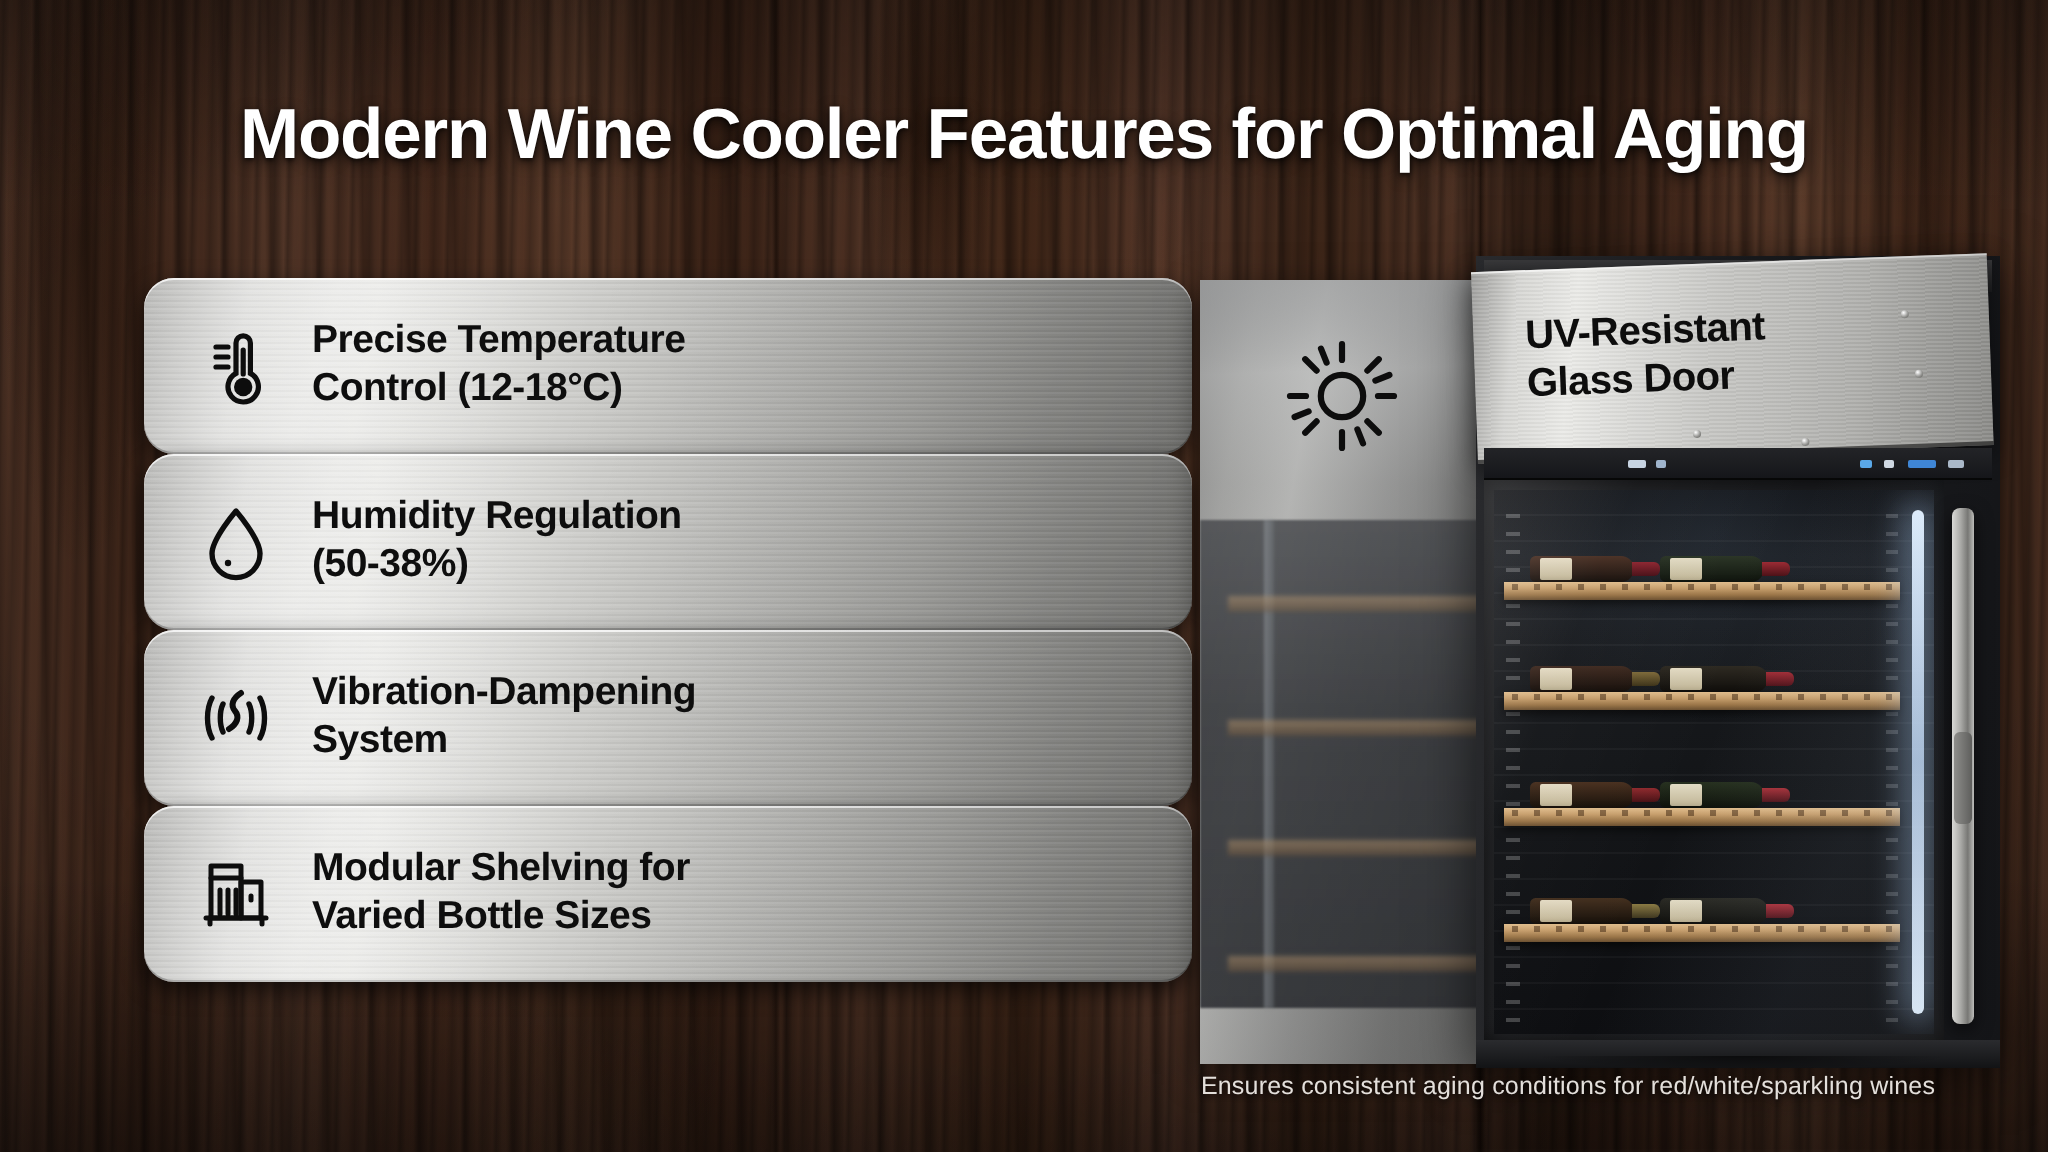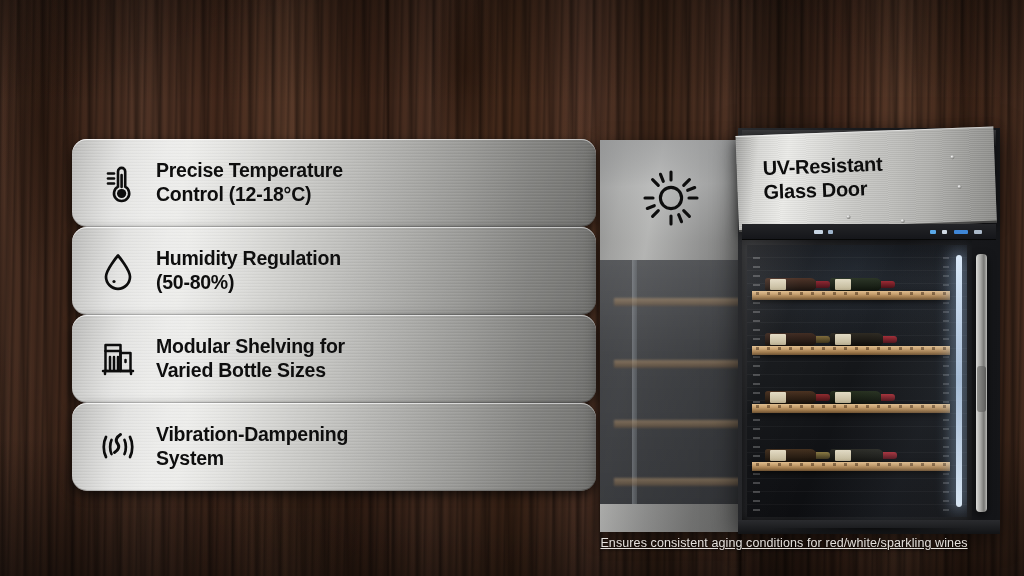--- a/index.html
+++ b/index.html
@@ -296,35 +296,35 @@
 
   
   #caption {
     position:absolute; left:600px; top:536px; width:368px;
     text-align:center;
     color:#f0ece8;
     font-size:12.5px;
     letter-spacing:0.1px;
     text-shadow:0 1px 3px rgba(0,0,0,0.85);
     opacity:0.94;
-    text-decoration:underline;
   }
 </style>
 </head>
 <body>
 
 <div id="stage">
 
   <div class="wood-base"></div>
   <div class="wood-grain"></div>
   <div class="wood-knots"></div>
   <div class="wood-seam2"></div>
   <div class="wood-seam"></div>
   <div class="wood-vig"></div>
 
+  <div id="title">Modern Wine Cooler Features for Optimal Aging</div>
 
   <div id="cards">
 
     <div class="card">
       <div class="card-icon">
         <svg width="42" height="42" viewBox="0 0 42 42">
           <g fill="none" stroke="#0d0d0d" stroke-width="2.6" stroke-linecap="round">
             <path d="M25 9.5a3.6 3.6 0 0 1 7.2 0v15.2a7.6 7.6 0 1 1-7.2 0z" transform="translate(-4,0)"></path>
             <line x1="24.6" y1="13" x2="24.6" y2="25"></line>
             <line x1="11" y1="11.5" x2="17" y2="11.5"></line>
@@ -339,21 +339,37 @@
     </div>
 
     <div class="card">
       <div class="card-icon">
         <svg width="42" height="42" viewBox="0 0 42 42">
           <path d="M21 5.5C21 5.5 9 19.5 9 26.8a12 12 0 0 0 24 0C33 19.5 21 5.5 21 5.5z" fill="none" stroke="#0d0d0d" stroke-width="2.7" stroke-linejoin="round"></path>
           <circle cx="17" cy="31.5" r="1.6" fill="#0d0d0d"></circle>
         </svg>
       </div>
       <div class="card-text">Humidity Regulation
-(50-80%)</div>
+(50-38%)</div>
+    </div>
+
+    <div class="card">
+      <div class="card-icon">
+        <svg width="42" height="42" viewBox="0 0 42 42">
+          <g fill="none" stroke="#0d0d0d" stroke-width="2.7" stroke-linecap="round">
+            <path d="M9 11c-3 5.5-3 14.5 0 20"></path>
+            <path d="M14.5 14c-1.8 3.6-1.8 10.4 0 14"></path>
+            <path d="M33 11c3 5.5 3 14.5 0 20"></path>
+            <path d="M27.5 14c1.8 3.6 1.8 10.4 0 14"></path>
+            <path d="M23.5 8.5c-4 2.5-5.5 6-3 9 2.5 3 1 6.5-3 9 4-2.5 5.5-6 3-9-2.5-3-1-6.5 3-9z" stroke-width="3" stroke-linejoin="round"></path>
+          </g>
+        </svg>
+      </div>
+      <div class="card-text">Vibration-Dampening
+System</div>
     </div>
 
     <div class="card">
       <div class="card-icon">
         <svg width="42" height="42" viewBox="0 0 42 42">
           <g fill="none" stroke="#0d0d0d" stroke-width="2.5" stroke-linejoin="round" stroke-linecap="round">
             <rect x="8.5" y="7" width="15" height="26"></rect>
             <rect x="23.5" y="15" width="10" height="18"></rect>
             <line x1="8.5" y1="13" x2="23.5" y2="13"></line>
             <line x1="13" y1="19" x2="13" y2="31"></line>
@@ -361,36 +377,20 @@
             <line x1="21" y1="19" x2="21" y2="31"></line>
             <line x1="28.5" y1="22" x2="28.5" y2="24"></line>
             <line x1="6" y1="33" x2="36" y2="33"></line>
             <line x1="8" y1="33" x2="8" y2="36"></line>
             <line x1="34" y1="33" x2="34" y2="36"></line>
           </g>
         </svg>
       </div>
       <div class="card-text">Modular Shelving for
 Varied Bottle Sizes</div>
-    </div>
-
-    <div class="card">
-      <div class="card-icon">
-        <svg width="42" height="42" viewBox="0 0 42 42">
-          <g fill="none" stroke="#0d0d0d" stroke-width="2.7" stroke-linecap="round">
-            <path d="M9 11c-3 5.5-3 14.5 0 20"></path>
-            <path d="M14.5 14c-1.8 3.6-1.8 10.4 0 14"></path>
-            <path d="M33 11c3 5.5 3 14.5 0 20"></path>
-            <path d="M27.5 14c1.8 3.6 1.8 10.4 0 14"></path>
-            <path d="M23.5 8.5c-4 2.5-5.5 6-3 9 2.5 3 1 6.5-3 9 4-2.5 5.5-6 3-9-2.5-3-1-6.5 3-9z" stroke-width="3" stroke-linejoin="round"></path>
-          </g>
-        </svg>
-      </div>
-      <div class="card-text">Vibration-Dampening
-System</div>
     </div>
 
   </div>
 
   <div id="cooler">
 
     <div class="side-panel">
       <div class="side-glass">
         <div class="side-rail"></div>
         <div class="side-shelf" style="top:38px"></div>

